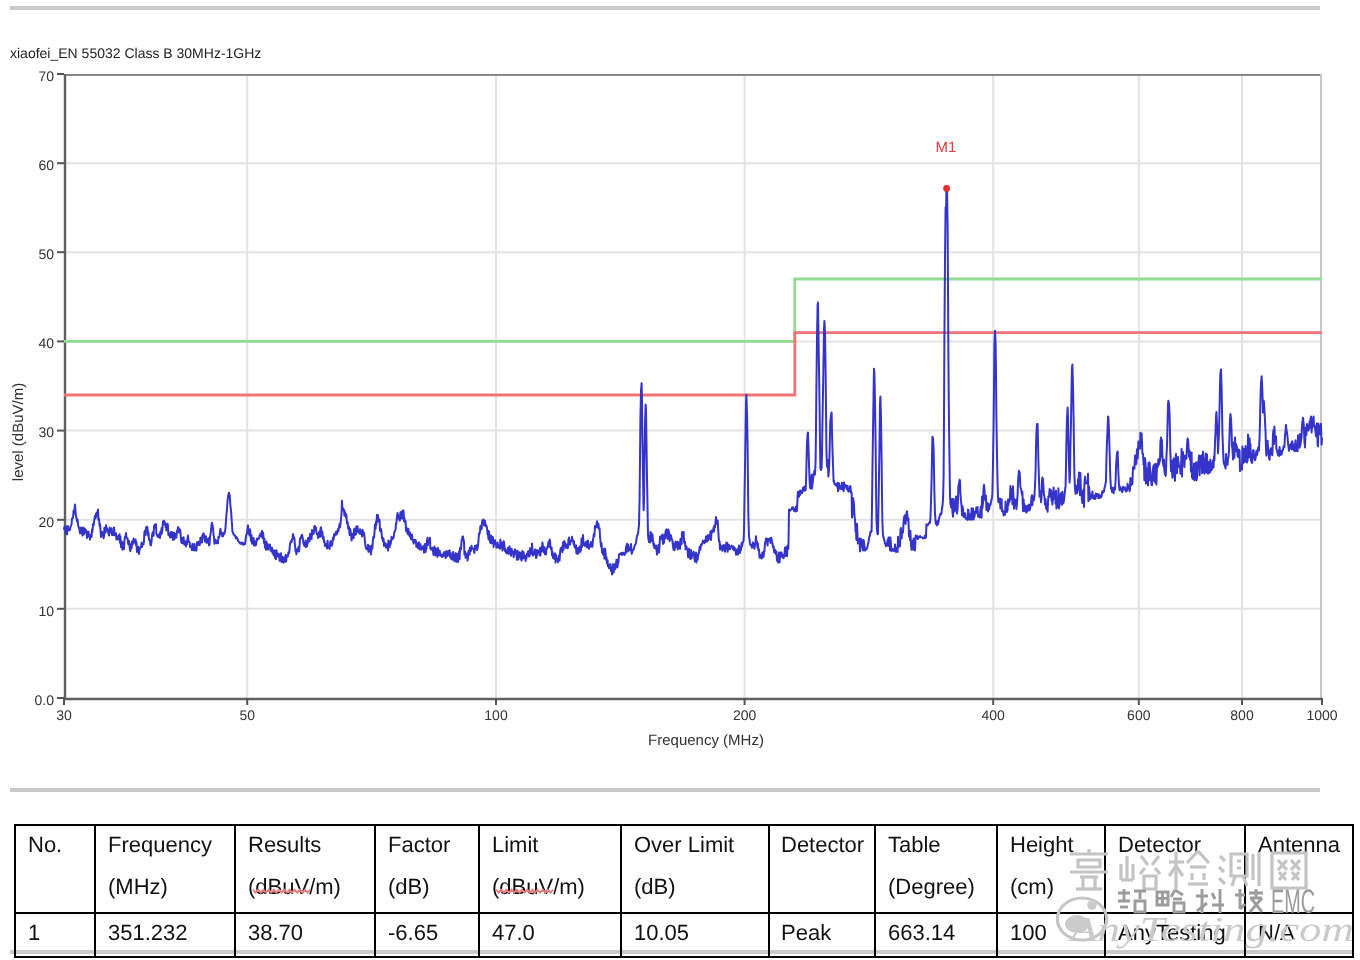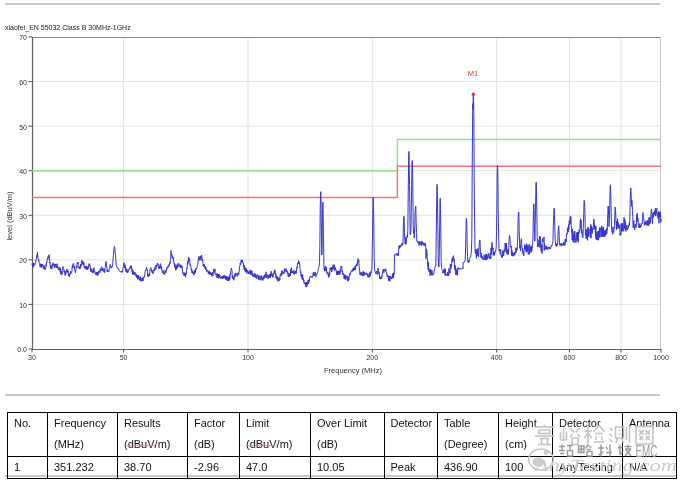--- a/index.html
+++ b/index.html
@@ -94,25 +94,25 @@
 <td>Detector</td>
 <td>Table<br>(Degree)</td>
 <td>Height<br>(cm)</td>
 <td>Detector</td>
 <td>Antenna</td>
 </tr>
 <tr style="height:21px">
 <td style="vertical-align:middle">1</td>
 <td style="vertical-align:middle">351.232</td>
 <td style="vertical-align:middle">38.70</td>
-<td style="vertical-align:middle">-2.96</td>
+<td style="vertical-align:middle">-6.65</td>
 <td style="vertical-align:middle">47.0</td>
 <td style="vertical-align:middle">10.05</td>
 <td style="vertical-align:middle">Peak</td>
-<td style="vertical-align:middle">436.90</td>
+<td style="vertical-align:middle">663.14</td>
 <td style="vertical-align:middle">100</td>
 <td style="vertical-align:middle">AnyTesting</td>
 <td style="vertical-align:middle">N/A</td>
 </tr>
 </tbody>
   </table>
 <svg class="abs" style="left:0;top:0" width="680" height="480" viewBox="0 0 680 480">
     <path d="M126.50,444.85 L127.80,446.35 L129.10,444.85 L130.40,446.35 L131.70,444.85 L133.00,446.35 L134.30,444.85 L135.60,446.35 L136.90,444.85 L138.20,446.35 L139.50,444.85 L140.80,446.35 L142.10,444.85 L143.40,446.35 L144.70,444.85 L146.00,446.35 L147.30,444.85 L148.60,446.35 L149.90,444.85 L151.20,446.35 L152.50,444.85 L153.80,446.35 L155.10,444.85" stroke="#e87e7e" stroke-width="0.9" fill="none"></path>
     <path d="M248.00,444.85 L249.30,446.35 L250.60,444.85 L251.90,446.35 L253.20,444.85 L254.50,446.35 L255.80,444.85 L257.10,446.35 L258.40,444.85 L259.70,446.35 L261.00,444.85 L262.30,446.35 L263.60,444.85 L264.90,446.35 L266.20,444.85 L267.50,446.35 L268.80,444.85 L270.10,446.35 L271.40,444.85 L272.70,446.35 L274.00,444.85 L275.30,446.35 L276.60,444.85" stroke="#e87e7e" stroke-width="0.9" fill="none"></path>
   </svg>

